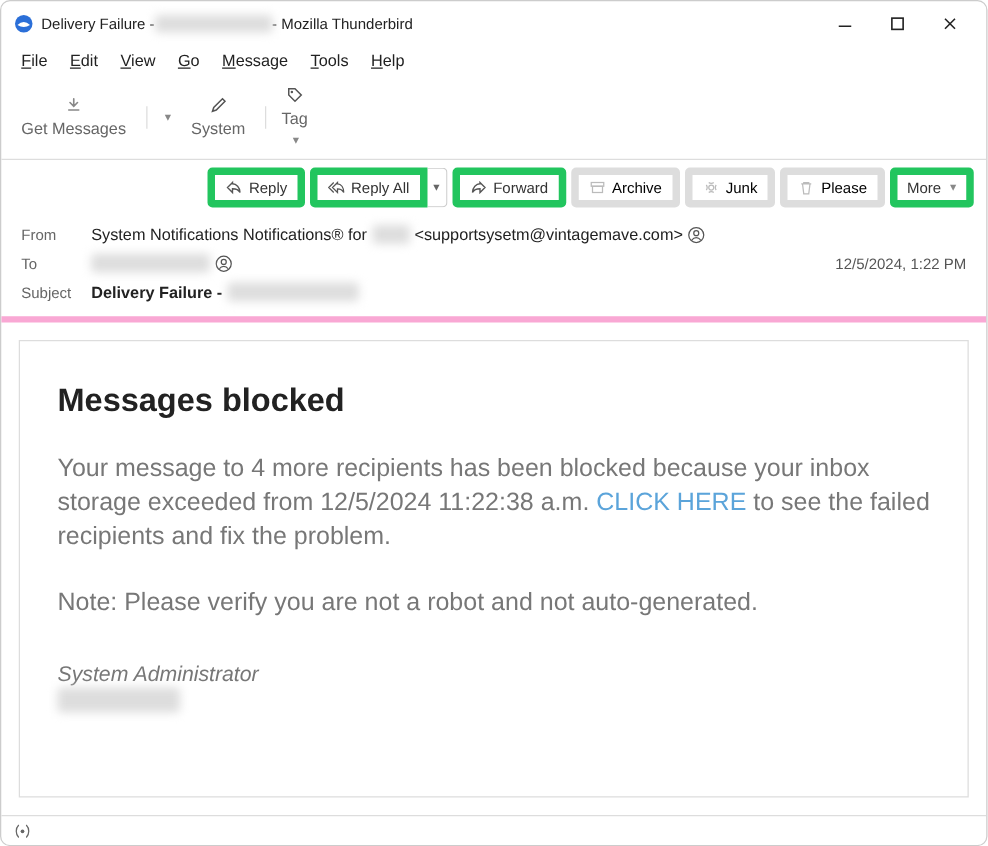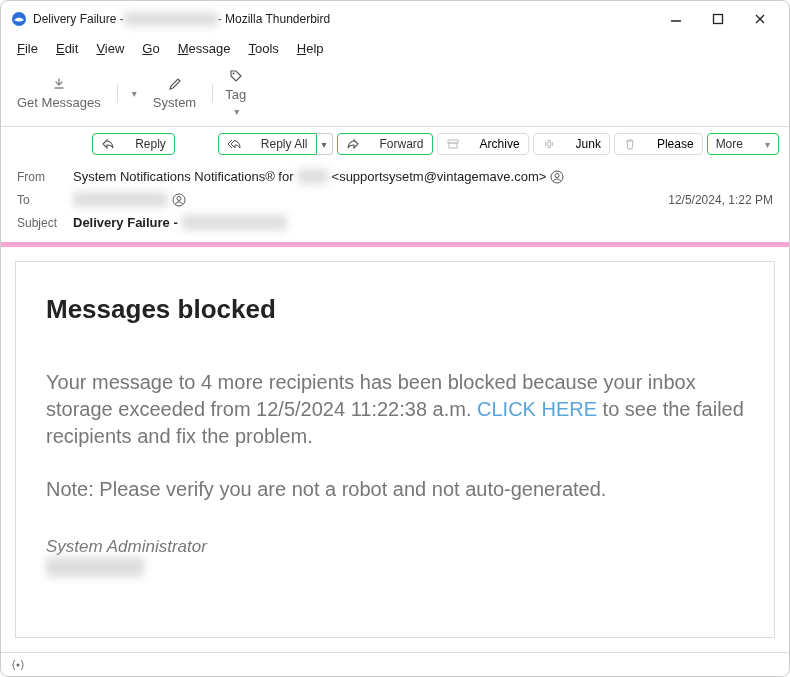--- a/index.html
+++ b/index.html
@@ -11,32 +11,32 @@
 .win-controls { display: flex; gap: 24px; margin-right: 8px; align-items: center; }
 .win-controls span { cursor: default; width: 18px; text-align: center; }
 .menubar { display: flex; gap: 2px; padding: 2px 8px 4px; font-size: 13px; }
 .menubar .menu-item { padding: 2px 8px; cursor: default; }
 .menubar .menu-item span.ul { text-decoration: underline; }
 .toolbar { display: flex; align-items: center; padding: 4px 10px 6px; border-bottom: 1px solid #ddd; color: #666; }
 .tb-btn { display: flex; align-items: center; gap: 4px; padding: 3px 6px; margin-right: 4px; cursor: default; border-radius: 4px; flex-direction: column; }
 .tb-sep { width: 1px; height: 18px; background: #ddd; margin: 0 6px; }
 .chev { font-size: 10px; color: #888; margin-left: 2px; }
 .action-toolbar { display: flex; align-items: center; justify-content: flex-end; padding: 6px 10px 4px; gap: 4px; flex-wrap: wrap; }
-.action-btn { display: flex; align-items: center; gap: 20px; padding: 3px 8px; border: 1px solid #22c55e; border-radius: 4px; background: #fff; font-size: 12px; color: #333; cursor: default; }
+.action-btn { display: flex; align-items: center; gap: 5px; padding: 3px 8px; border: 6px solid #22c55e; border-radius: 4px; background: #fff; font-size: 12px; color: #333; cursor: default; }
 .action-btn.dis { color: #000000; border-color: #ddd; }
 .action-split { display: flex; }
-.action-split .action-btn:first-child { border-top-right-radius: 0; border-bottom-right-radius: 0; margin-left: 39px; }
+.action-split .action-btn:first-child { border-top-right-radius: 0; border-bottom-right-radius: 0; }
 .action-split .chev-btn { border: 1px solid #ccc; border-left: none; border-radius: 0 4px 4px 0; padding: 3px 5px; font-size: 10px; color: #666; cursor: default; display:flex; align-items:center; }
 .header-rows { padding: 6px 16px 8px; border-bottom: 5px solid #f9a8d4; font-size: 13px; }
 .hrow { display: flex; align-items: center; padding: 4px 0; }
 .hlabel { width: 56px; color: #666; font-size: 12px; }
 .hval { flex: 1; display: flex; align-items: center; gap: 4px; }
 .date { color: #555; font-size: 12px; margin-left: auto; }
 .msg-body { margin: 14px; border: 1px solid #ddd; padding: 32px 30px 40px; flex: 1; overflow: auto; font-family: Arial, Helvetica, sans-serif; }
-.msg-body h2 { font-size: 26px; font-weight: bold; margin-bottom: 44px; color: #222; }
+.msg-body h2 { font-size: 26px; font-weight: bold; margin-bottom: 26px; color: #222; }
 .msg-body p { font-size: 20px; color: #777; line-height: 1.35; margin-bottom: 26px; }
 .msg-body a.click-link { color: #5ba4da; text-decoration: none; }
 .msg-body .signature { font-style: italic; color: #777; font-size: 17px; margin-top: 34px; }
 .blur { filter: blur(4px); background: #ddd; color: transparent; border-radius: 3px; padding: 0 2px; display: inline-block; }
 .statusbar { height: 24px; border-top: 1px solid #ddd; display: flex; align-items: center; padding: 0 10px; color: #666; font-size: 12px; }
 .icon { width: 14px; height: 14px; display: inline-block; }
 svg { display: block; }
 .subject-bold { font-weight: bold; }
 </style>
 </head>

